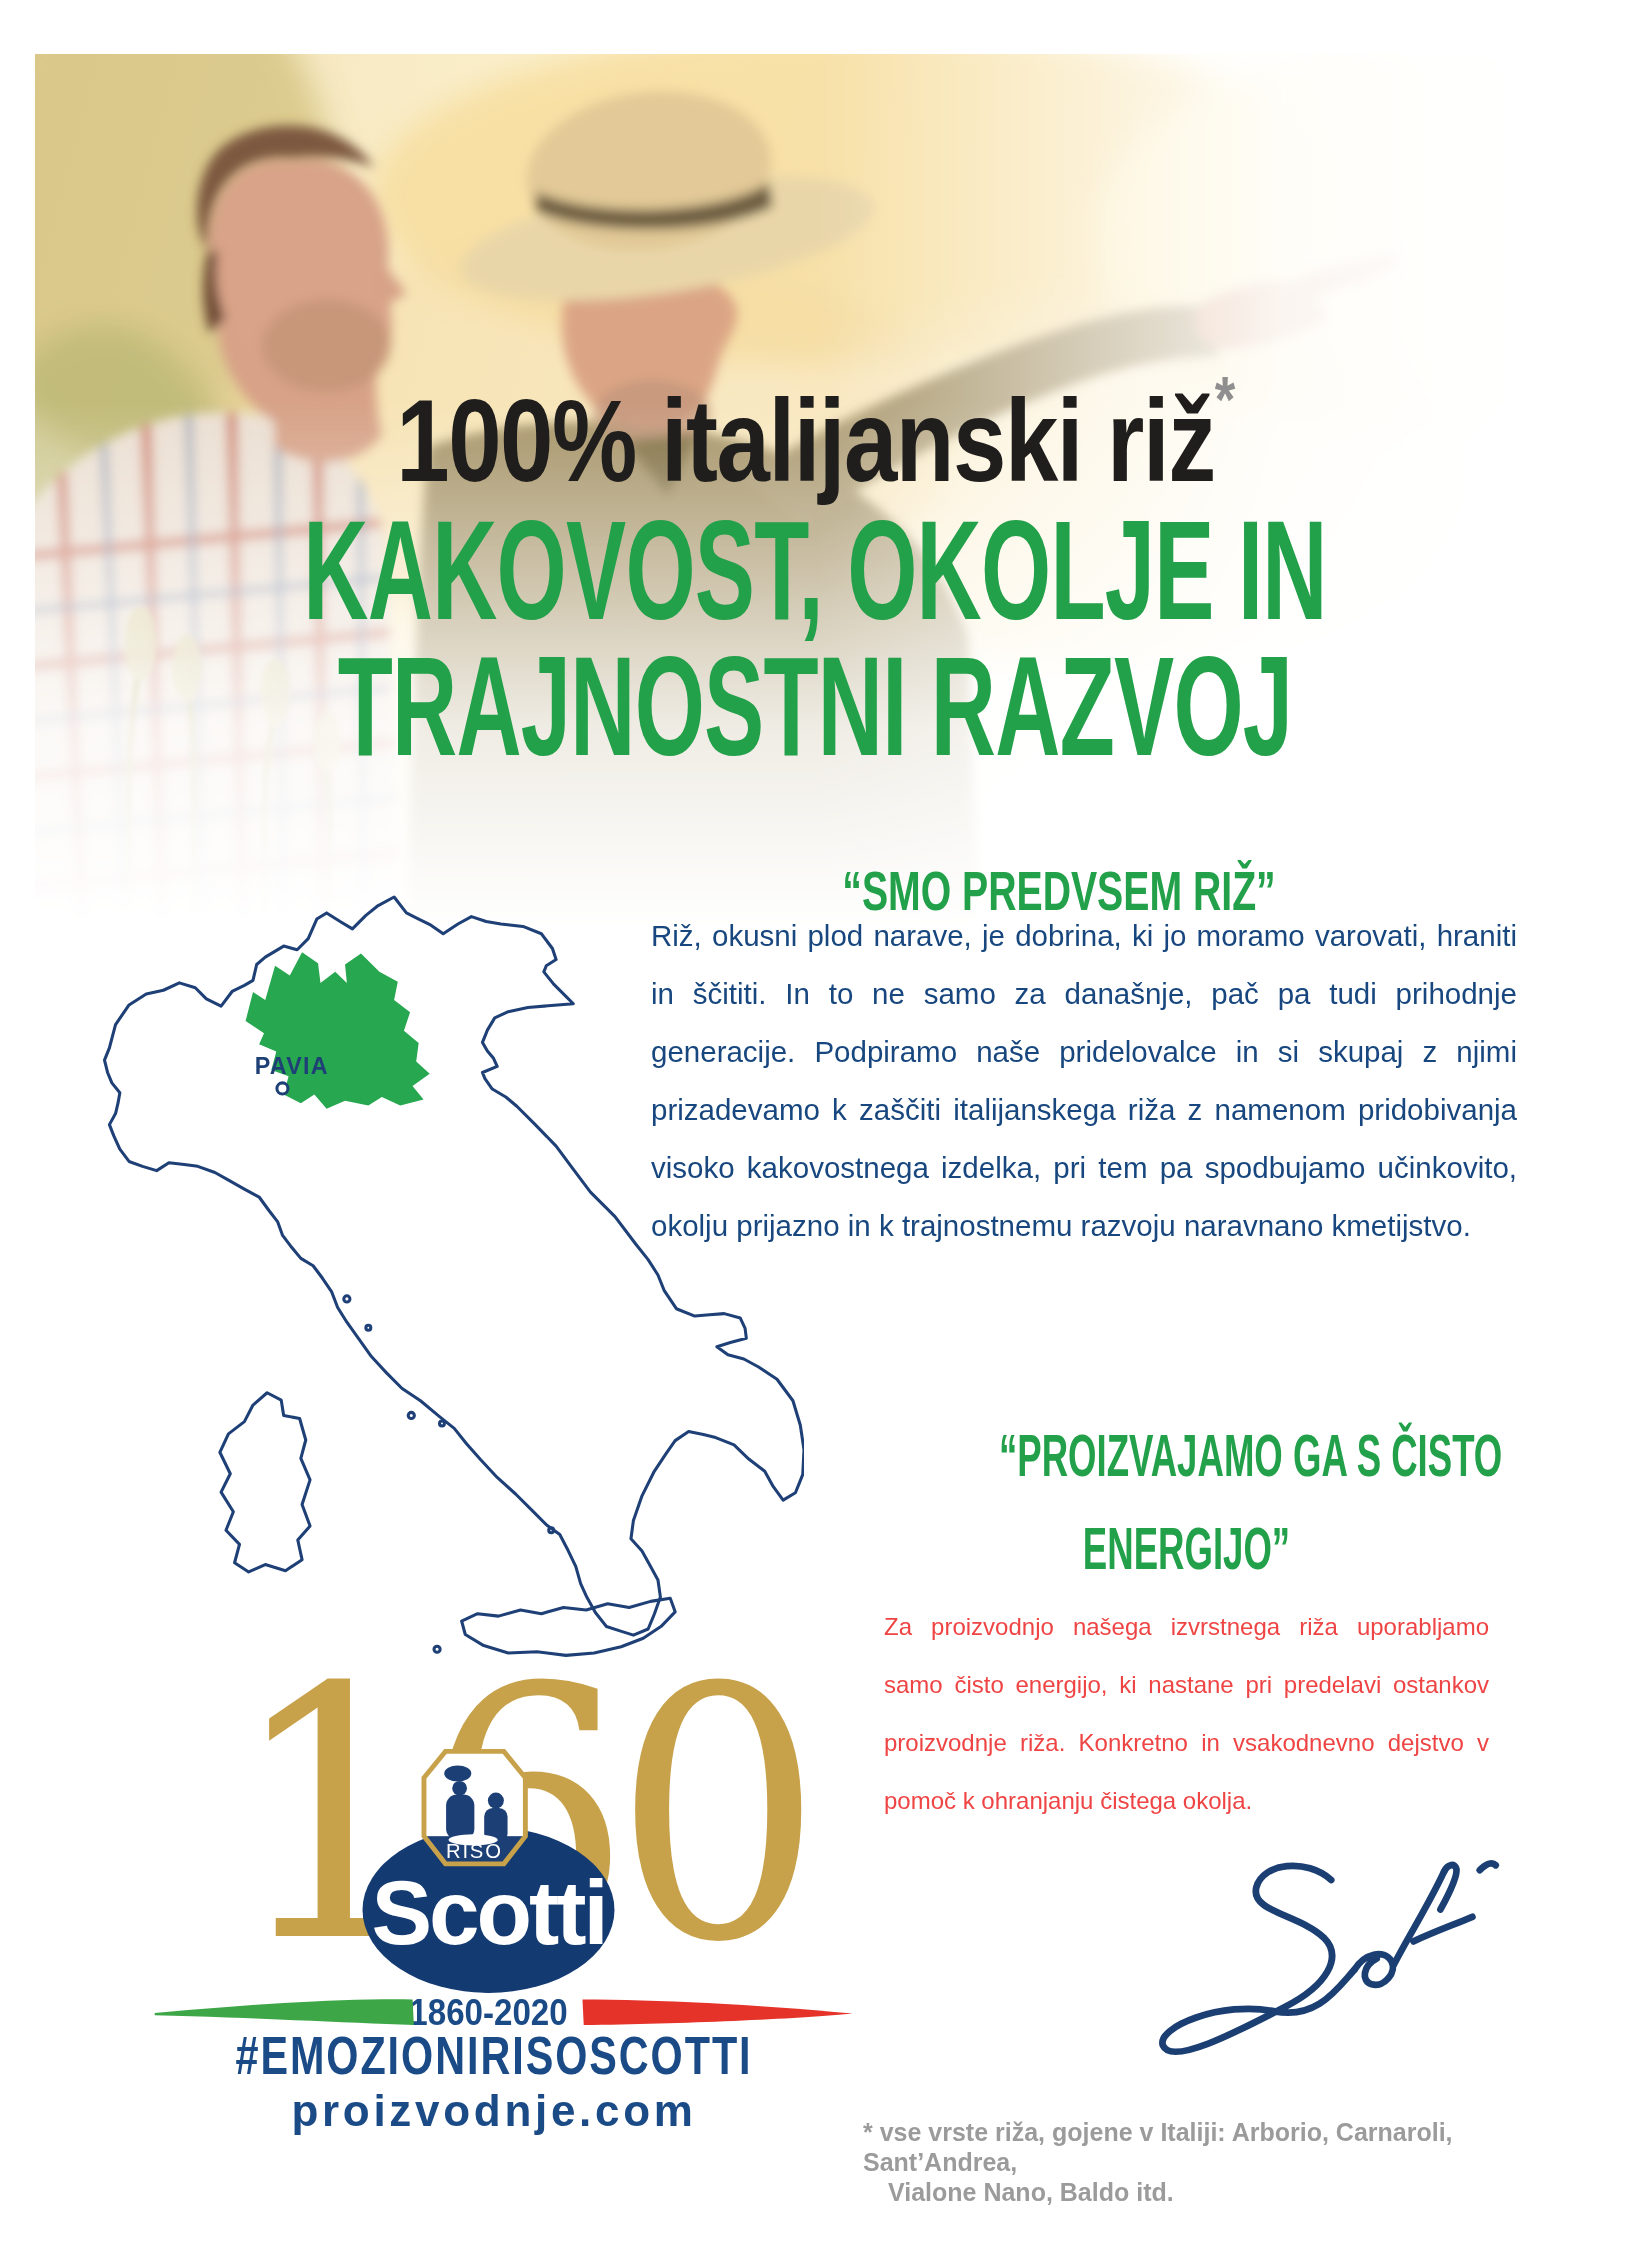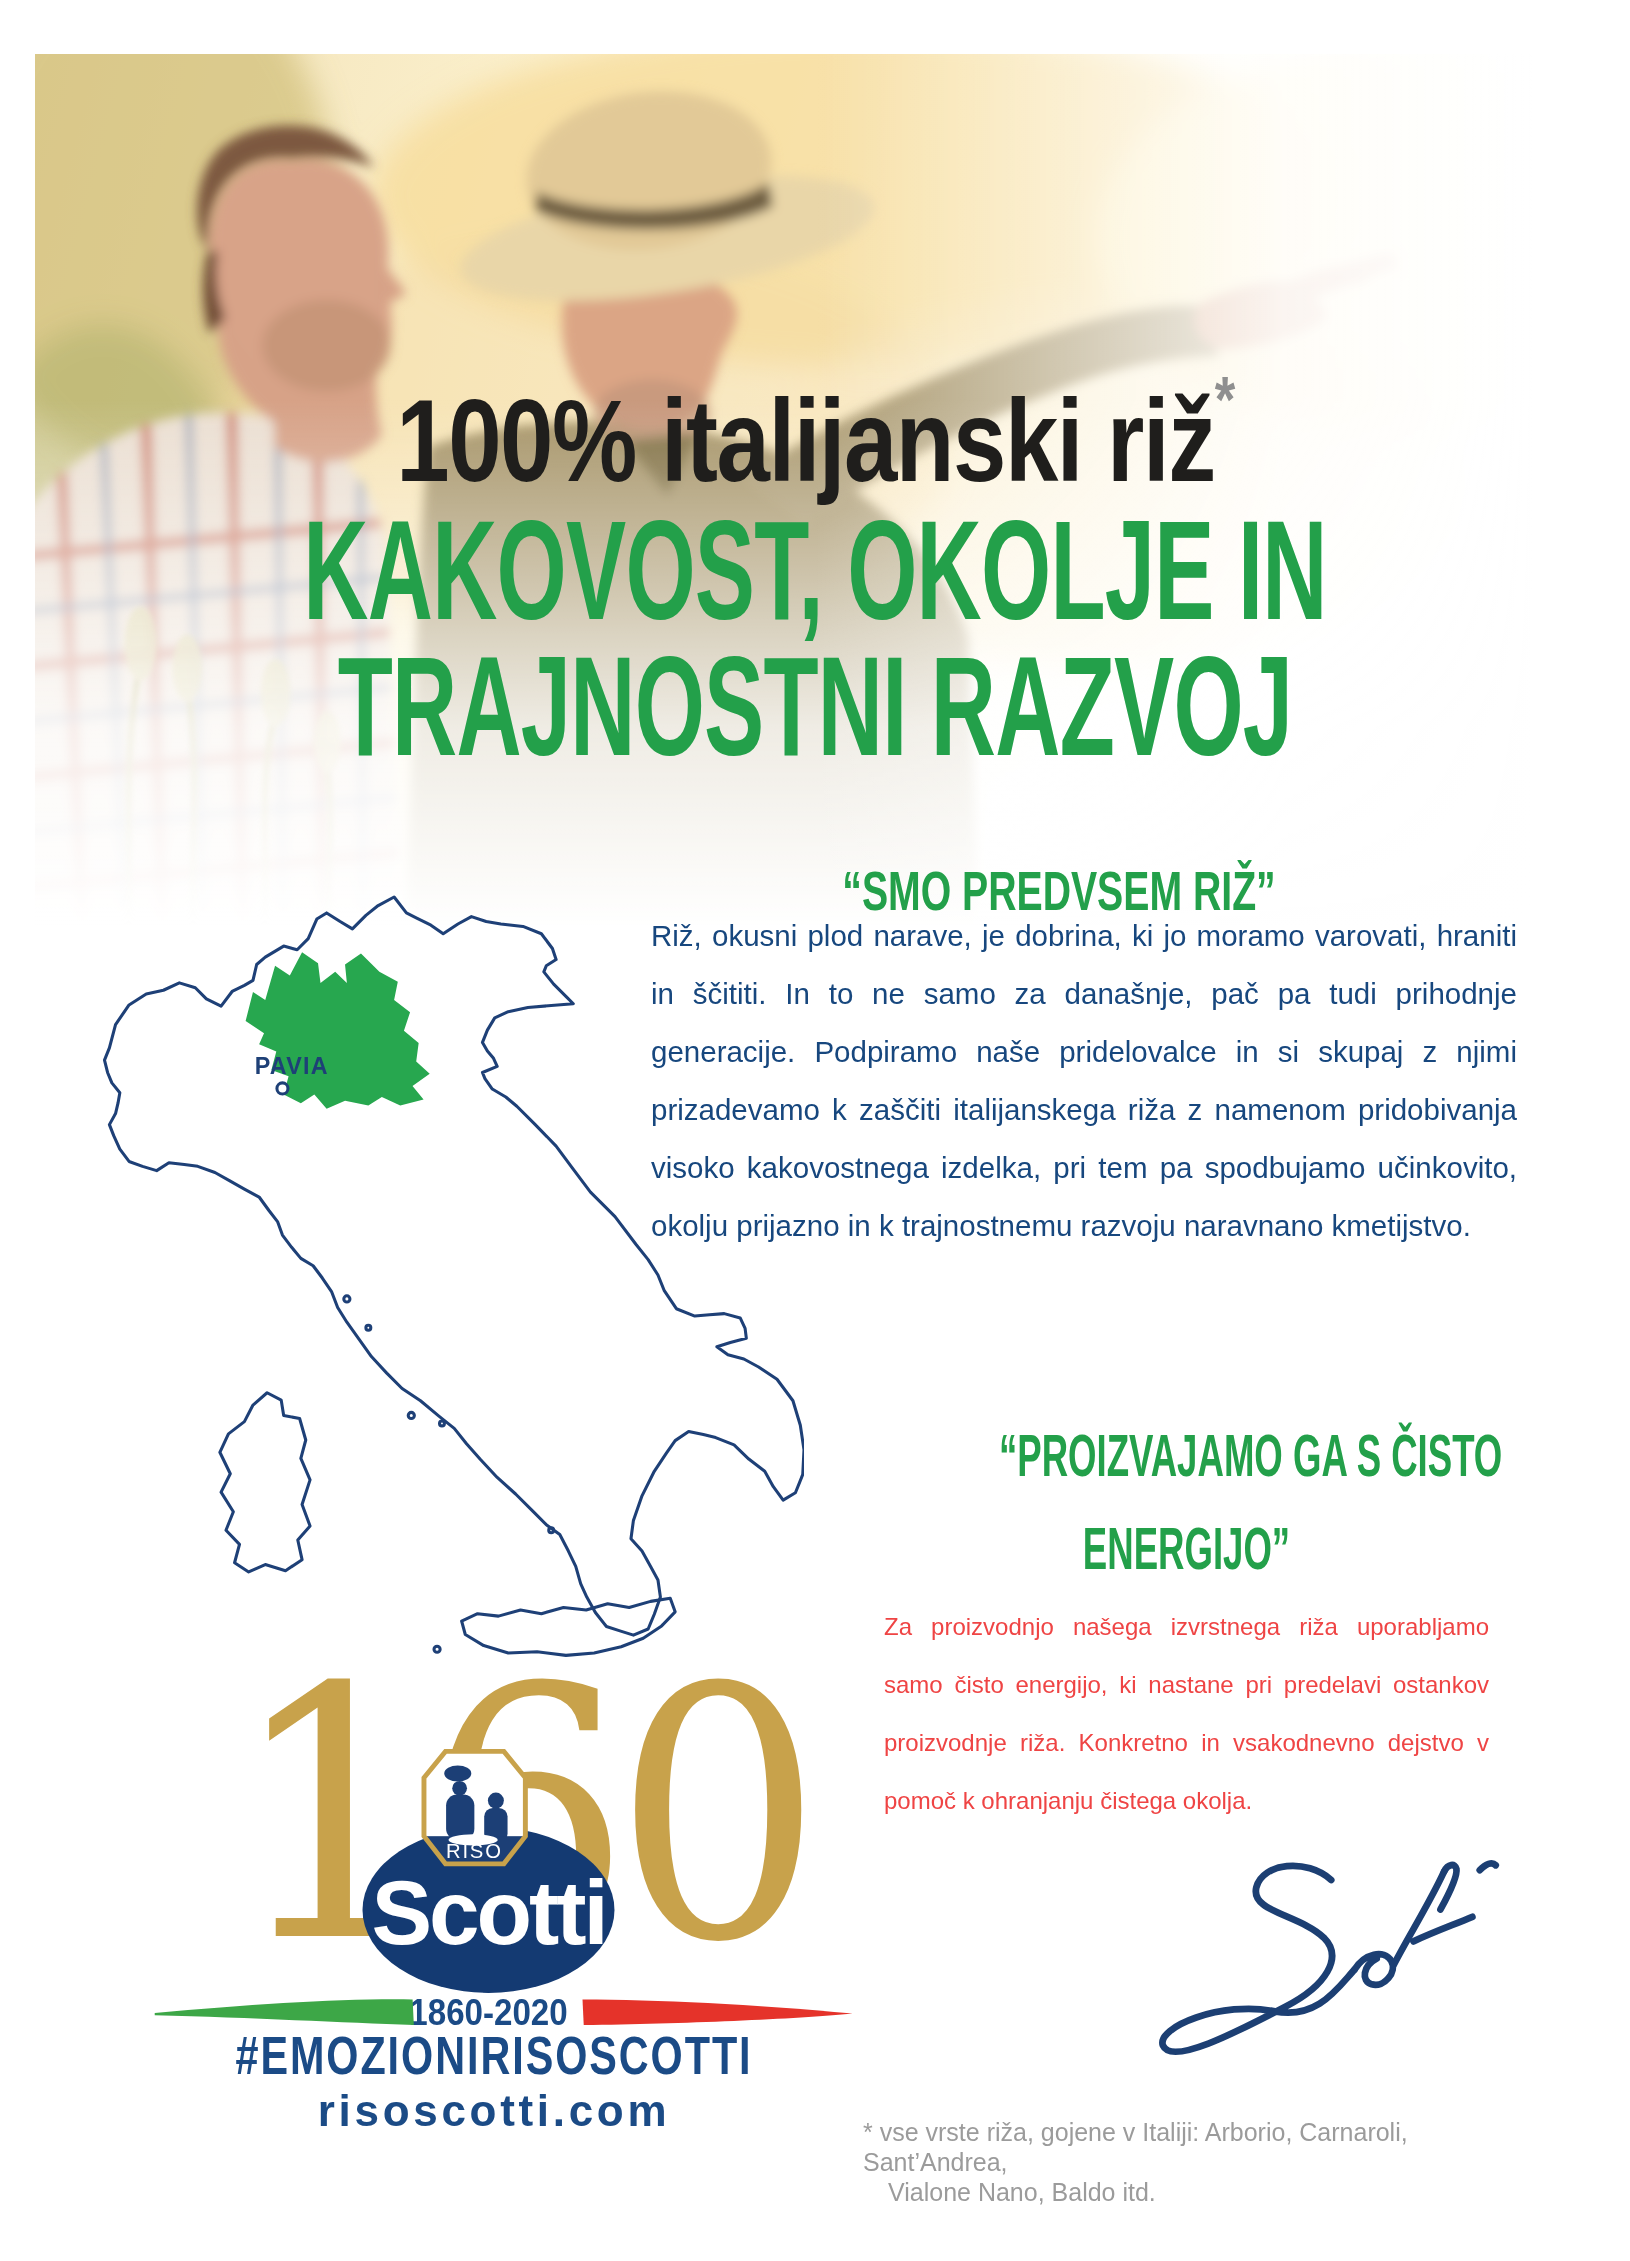--- a/index.html
+++ b/index.html
@@ -47,21 +47,21 @@
     font-size:36px;font-weight:bold;color:#1B4B86;transform:scaleX(.92);white-space:nowrap;}
   .flag{position:absolute;left:55px;top:1986px;width:890px;height:55px;}
 
   
   .hashtag{position:absolute;left:64px;top:2025px;width:860px;text-align:center;
     font-size:53px;font-weight:bold;color:#1B4B86;letter-spacing:2.5px;white-space:nowrap;
     transform:scaleX(.78);}
   .website{position:absolute;left:64px;top:2086px;width:860px;text-align:center;
     font-size:44px;font-weight:bold;color:#1B4B86;letter-spacing:3.7px;}
   .footnote{position:absolute;left:863px;top:2117px;width:620px;
-    font-size:25px;line-height:30px;color:#9B9B9B;}
+    font-size:25px;line-height:30px;color:#9B9B9B;font-weight:bold;}
   .footnote .fn2{display:block;margin-left:25px;}
 
   .signature{position:absolute;left:1136px;top:1811px;width:399px;height:246px;}
   .sr{position:absolute;width:1px;height:1px;overflow:hidden;clip:rect(0 0 0 0);}
 </style>
 </head>
 <body>
 
 <div id="page">
 
@@ -224,21 +224,21 @@
       <path d="M452,212 C486,196 520,184 548,172"></path>
       <path d="M502,98 C508,86 520,84 522,94 C524,106 508,138 496,160"></path>
       <path d="M560,96 C570,86 580,82 586,88"></path>
     </g>
     <g>
         <text class="sr" x="-999" y="-999" font-size="1">Scotti</text>
       </g>
   </svg>
 
   <div class="hashtag">#EMOZIONIRISOSCOTTI</div>
-  <div class="website">risoscotti.com</div>
+  <div class="website">proizvodnje.com</div>
 
   <div class="footnote">
     <span class="fn1">* vse vrste riža, gojene v Italiji: Arborio, Carnaroli, Sant’Andrea,</span>
     <span class="fn2">Vialone Nano, Baldo itd.</span>
   </div>
 
 </div>
 
 
 </body></html>

